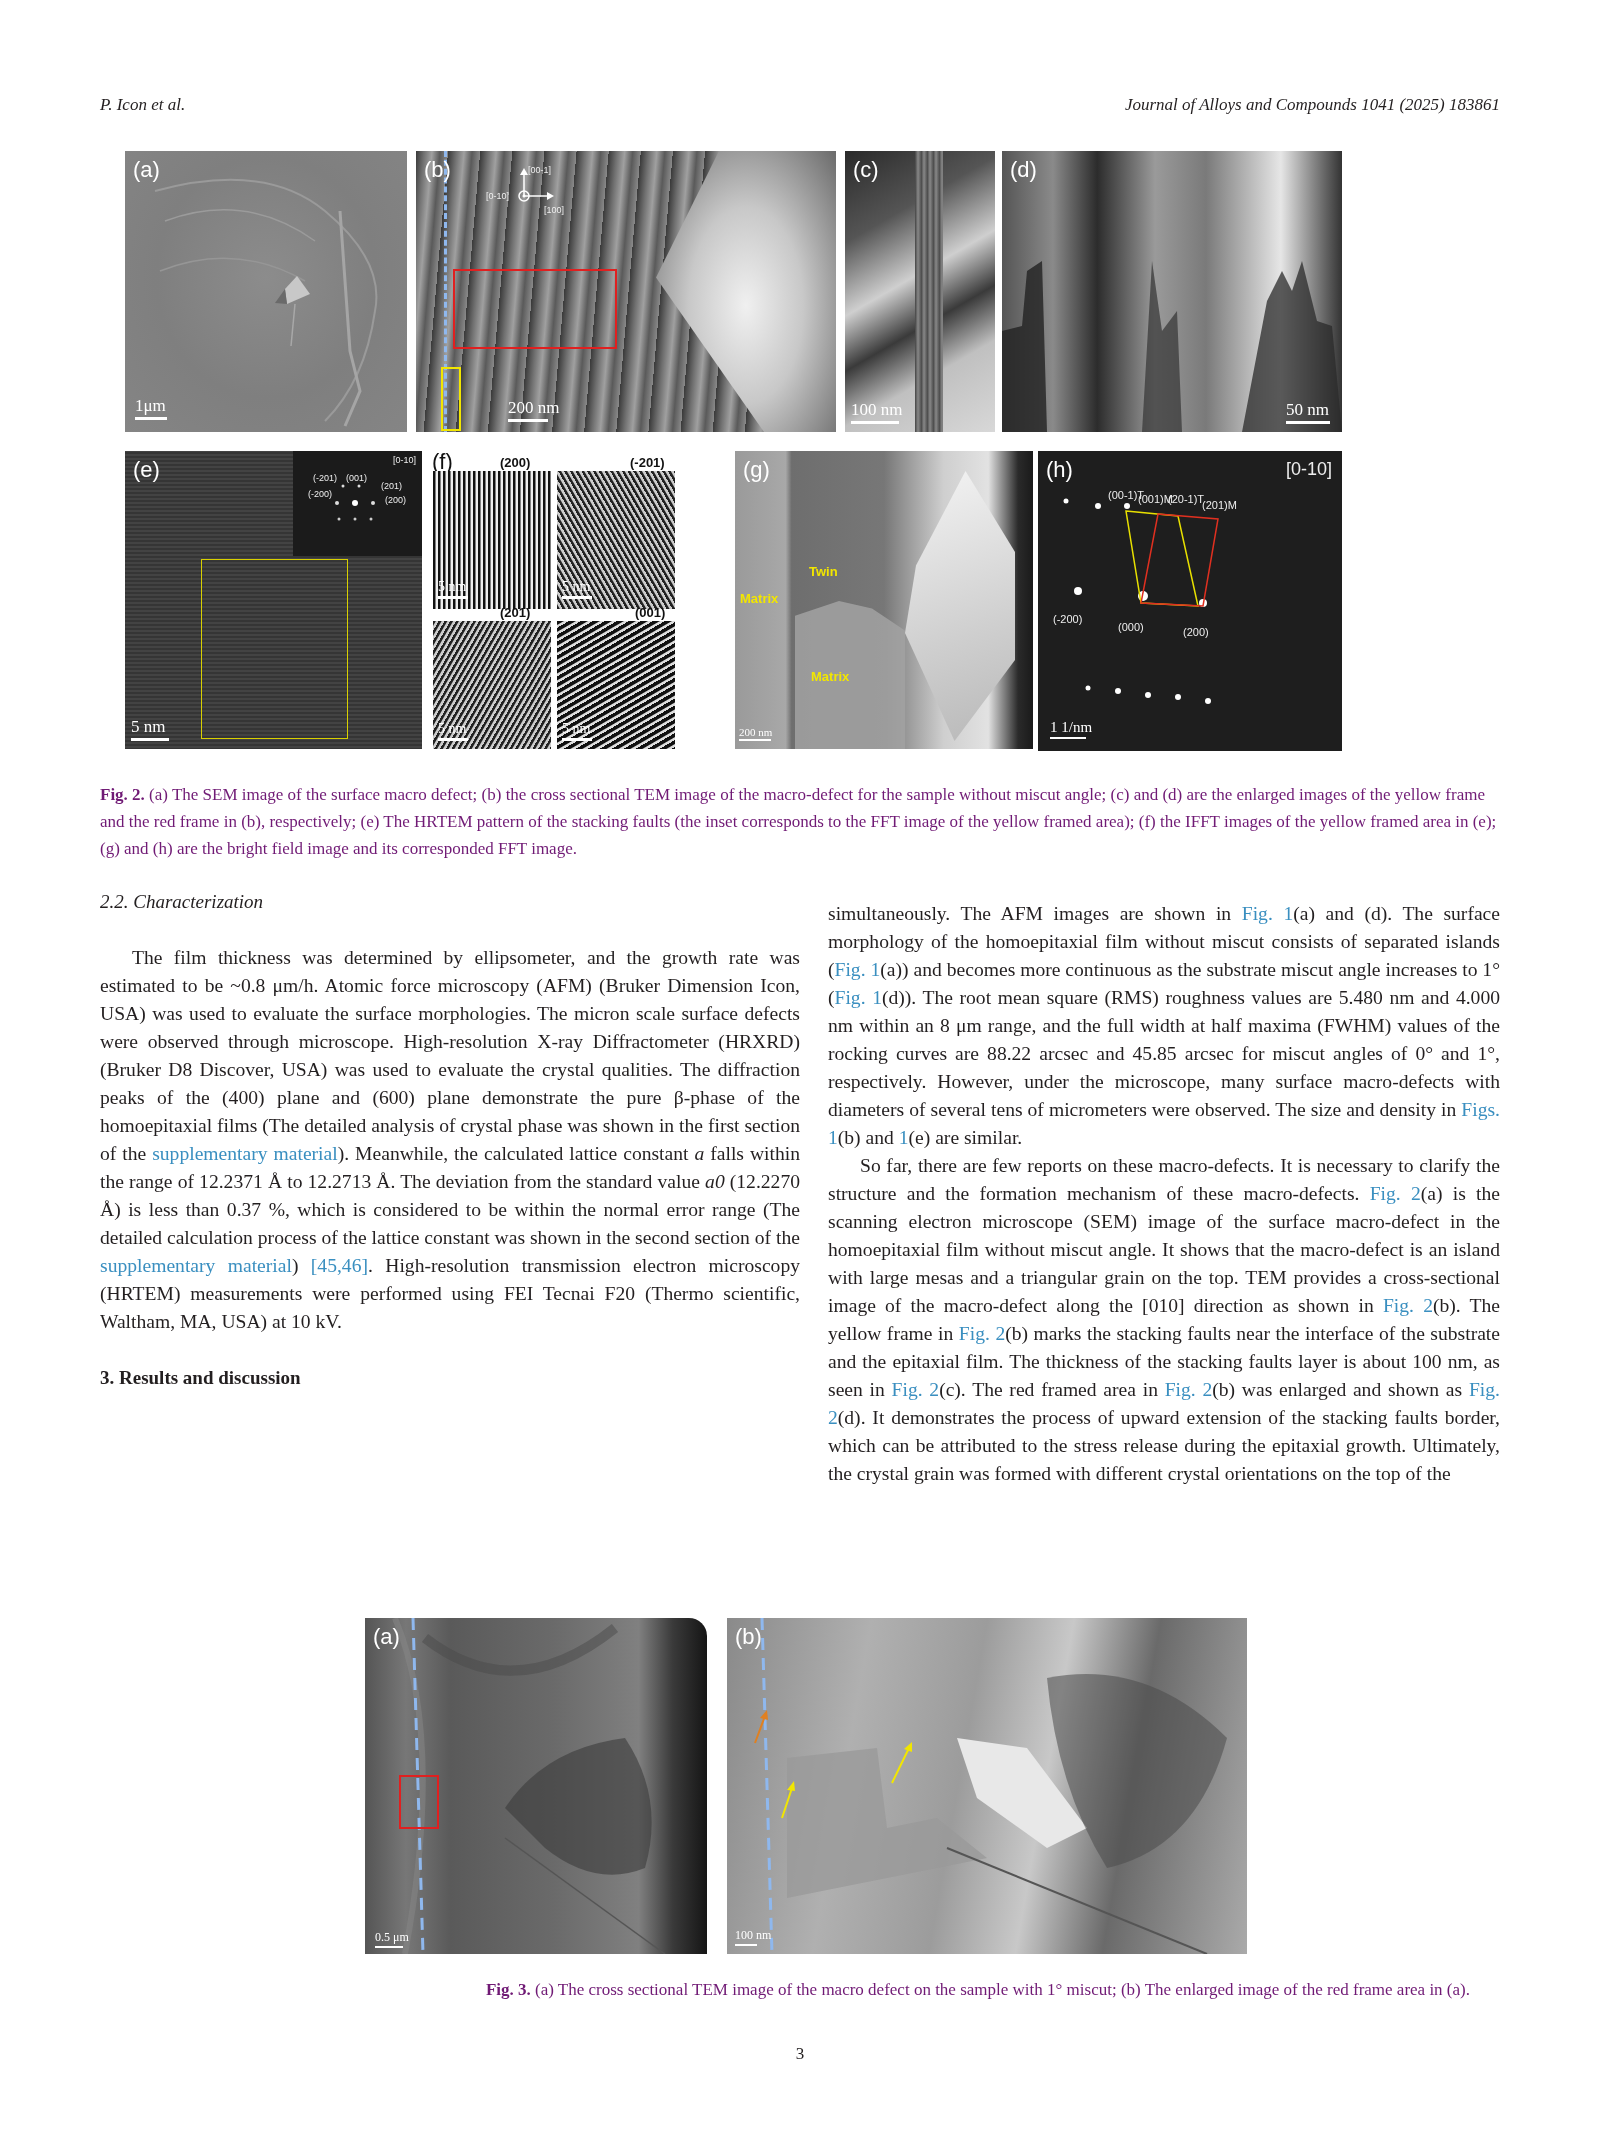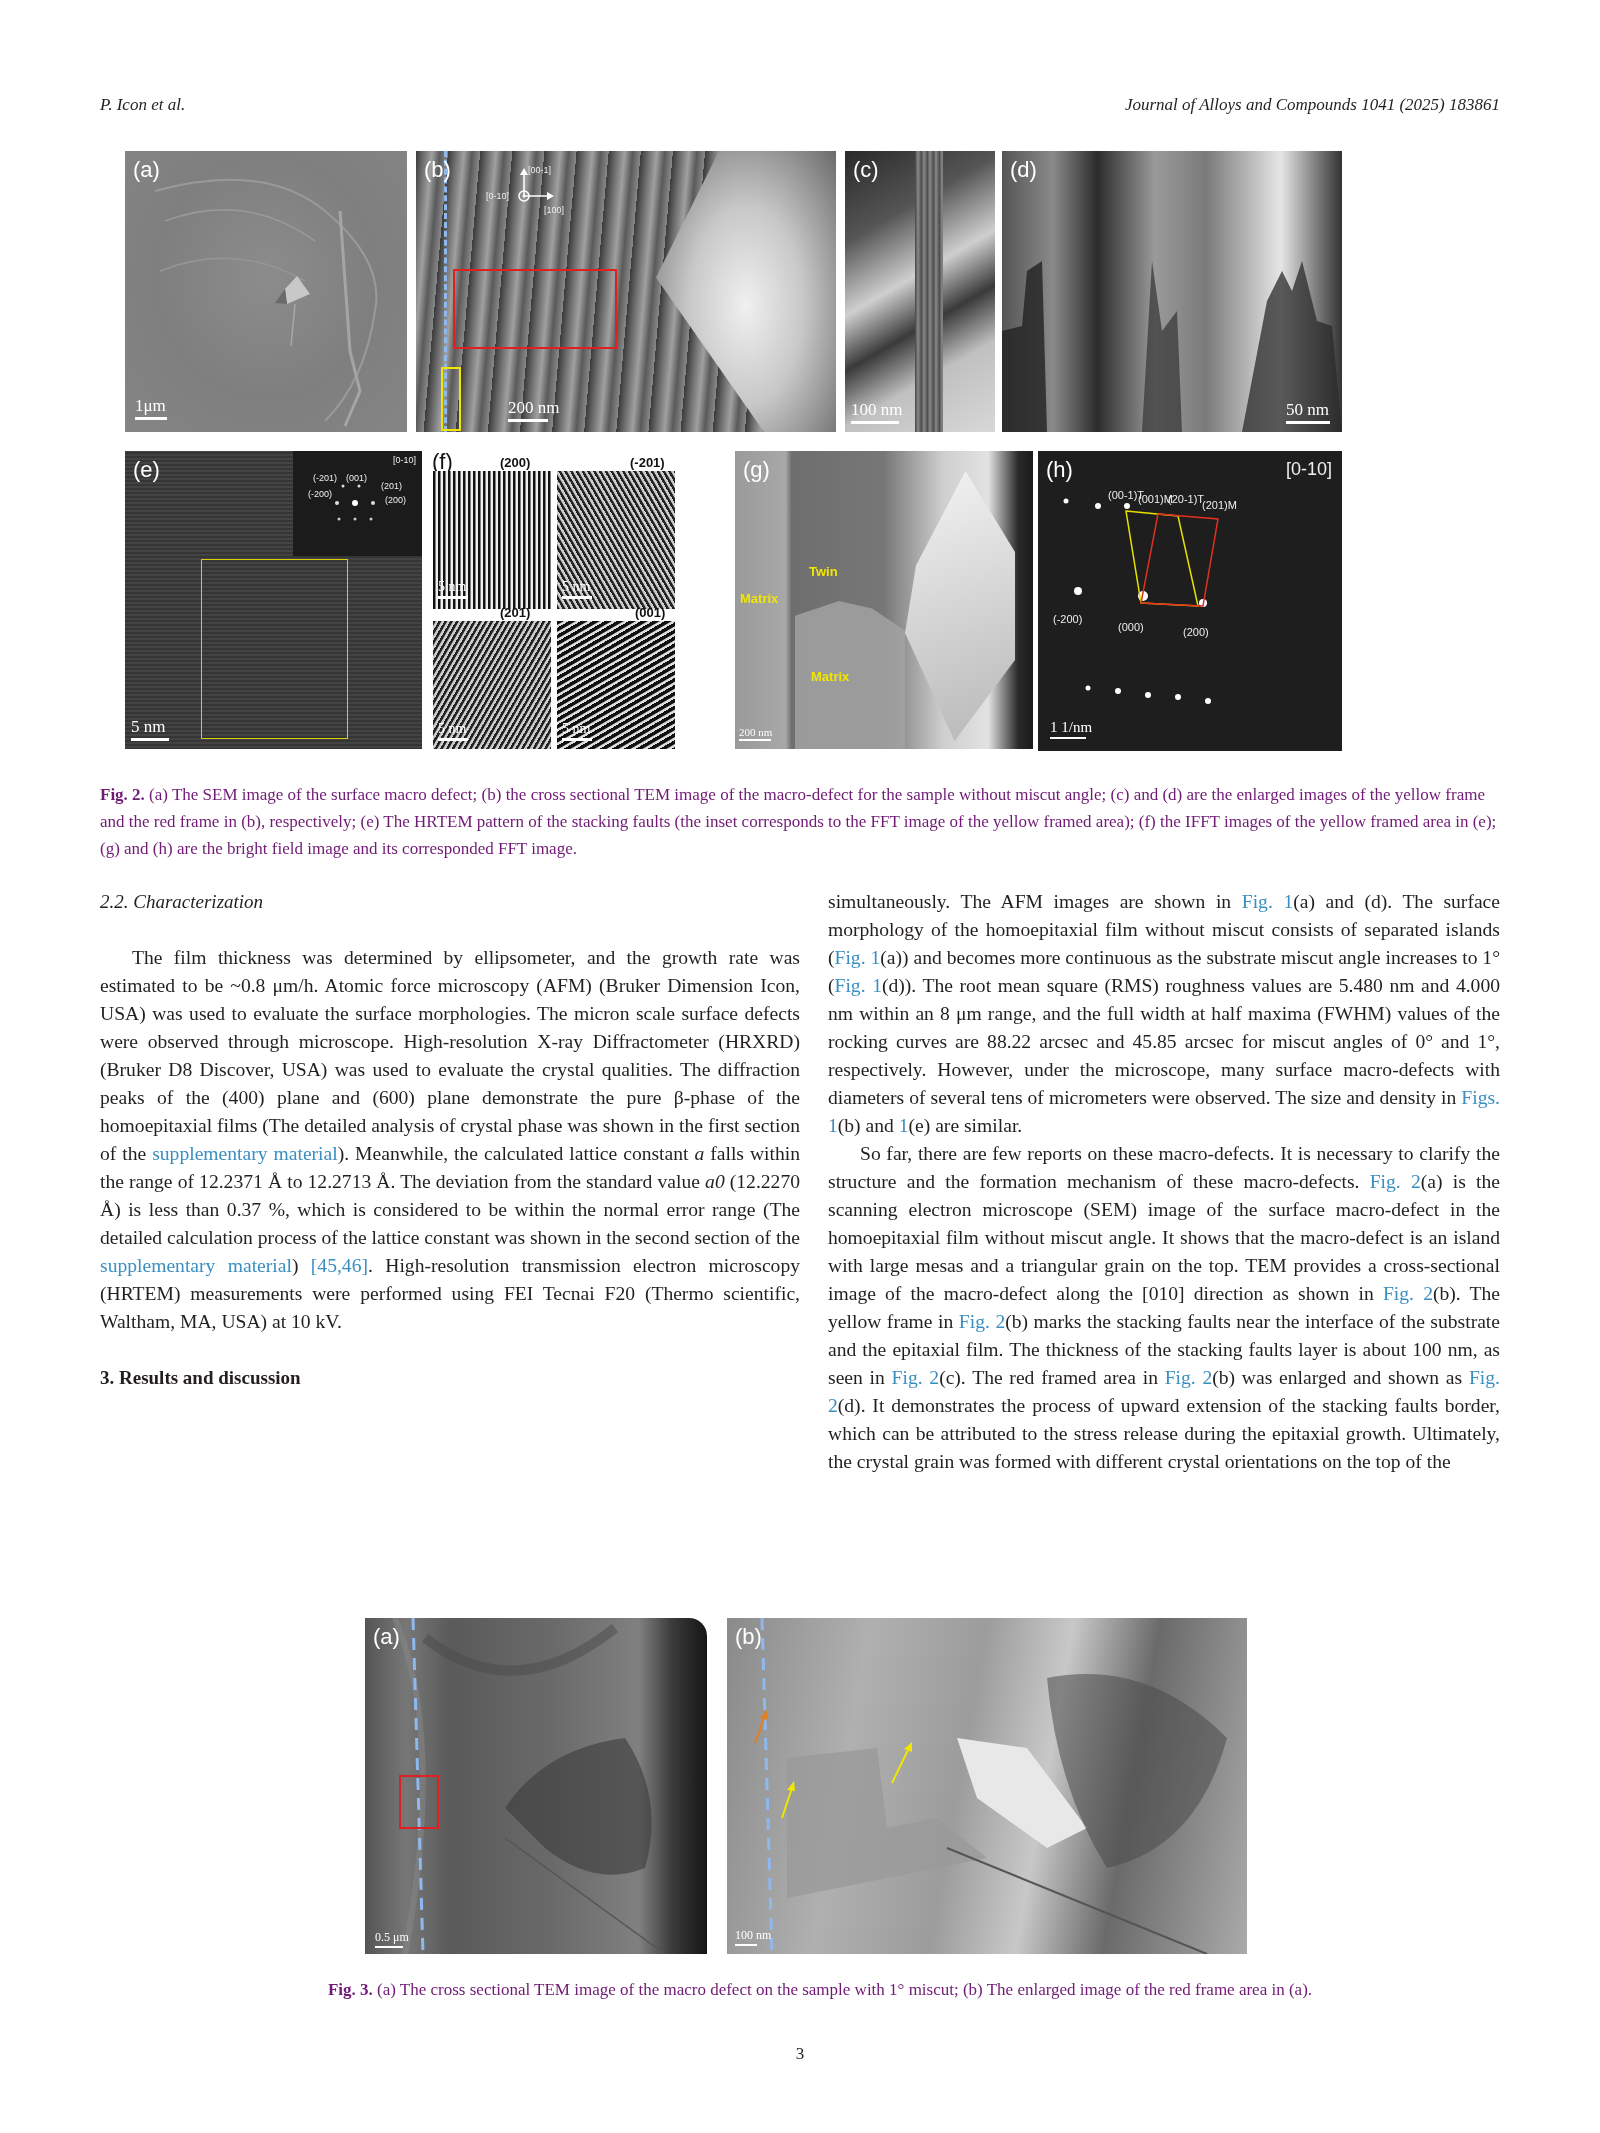--- a/index.html
+++ b/index.html
@@ -18,21 +18,21 @@
   .scalebar .bar { display:block; height: 3px; background: #fff; margin-top: 1px; }
   .miller { position: absolute; font-family: "Liberation Sans", sans-serif; font-weight: bold; font-size: 13px; color: #111; }
   .ylabel { position: absolute; font-family: "Liberation Sans", sans-serif; font-weight: bold; font-size: 13px; color: #f2e600; }
   .fftlabel { position: absolute; font-family: "Liberation Sans", sans-serif; font-size: 11px; color: #eee; }
 
   .caption { font-family: "Liberation Serif", serif; font-size: 17px; line-height: 27px; color: #701a75; }
   .caption b { font-weight: bold; }
 
   .col { position: absolute; width: 700px; font-size: 19.6px; line-height: 28px; text-align: justify; }
   .col p { margin: 0; text-indent: 32px; }
-  .col p.noindent { text-indent: 0; }
+  .col p.noindent { text-indent: 0; margin-top: 12px; }
   .sec-it { font-style: italic; font-size: 19px; }
   .sec-b { font-weight: bold; font-size: 19px; }
   .link { color: #3a8fc0; }
   .pagenum { font-size: 17px; }
 </style>
 </head>
 <body>
 
 <div class="abs hdr hdr-left">P. Icon et al.</div>
 <div class="abs hdr hdr-right">Journal of Alloys and Compounds 1041 (2025) 183861</div>
@@ -258,17 +258,17 @@
         <polygon points="185,124 177,131 185,134" fill="#f2e600"></polygon>
     </svg>
     <span class="plabel">(b)</span>
     <div class="scalebar" style="left:8px; bottom:8px; font-size:12px;">
       <span>100 nm</span>
       <span class="bar" style="width:22px; height:2px;"></span>
     </div>
   </div>
 </div>
 
-<div class="abs caption" style="left:170px; top:1976px; width:1300px; text-align:center;">
+<div class="abs caption" style="left:170px; top:1976px; width:1300px; text-align:right;">
   <b>Fig. 3.</b><span> (a) The cross sectional TEM image of the macro defect on the sample with 1° miscut; (b) The enlarged image of the red frame area in (a).</span>
 </div>
 
 <div class="abs pagenum" style="left:0; width:1600px; top:2044px; text-align:center;">3</div>
 
 </body></html>

